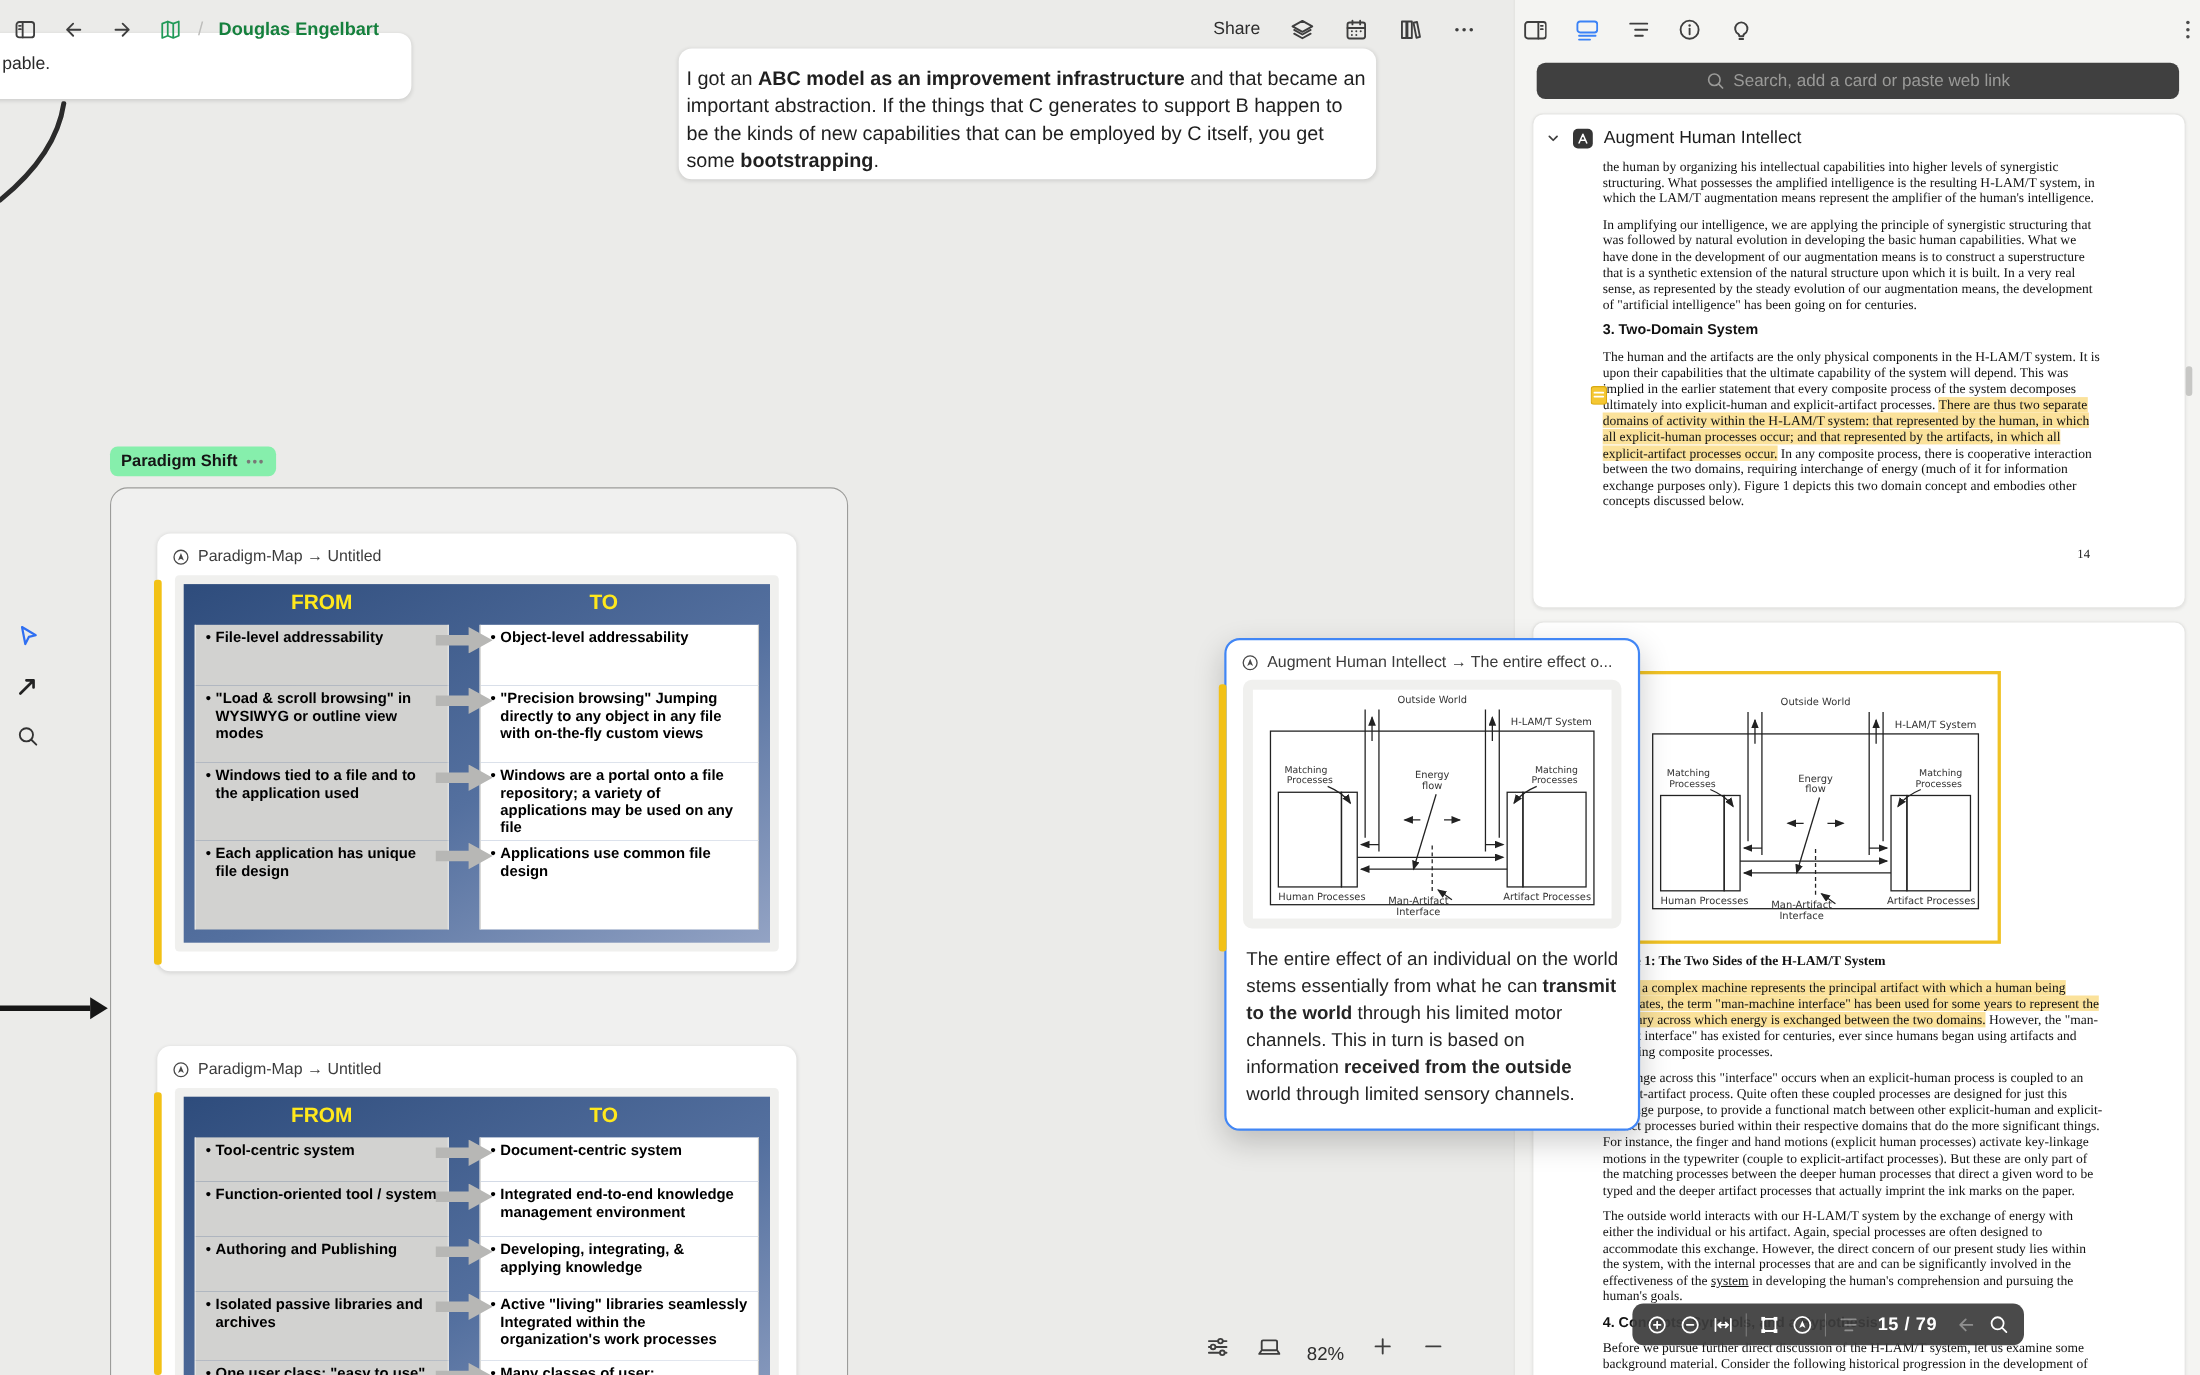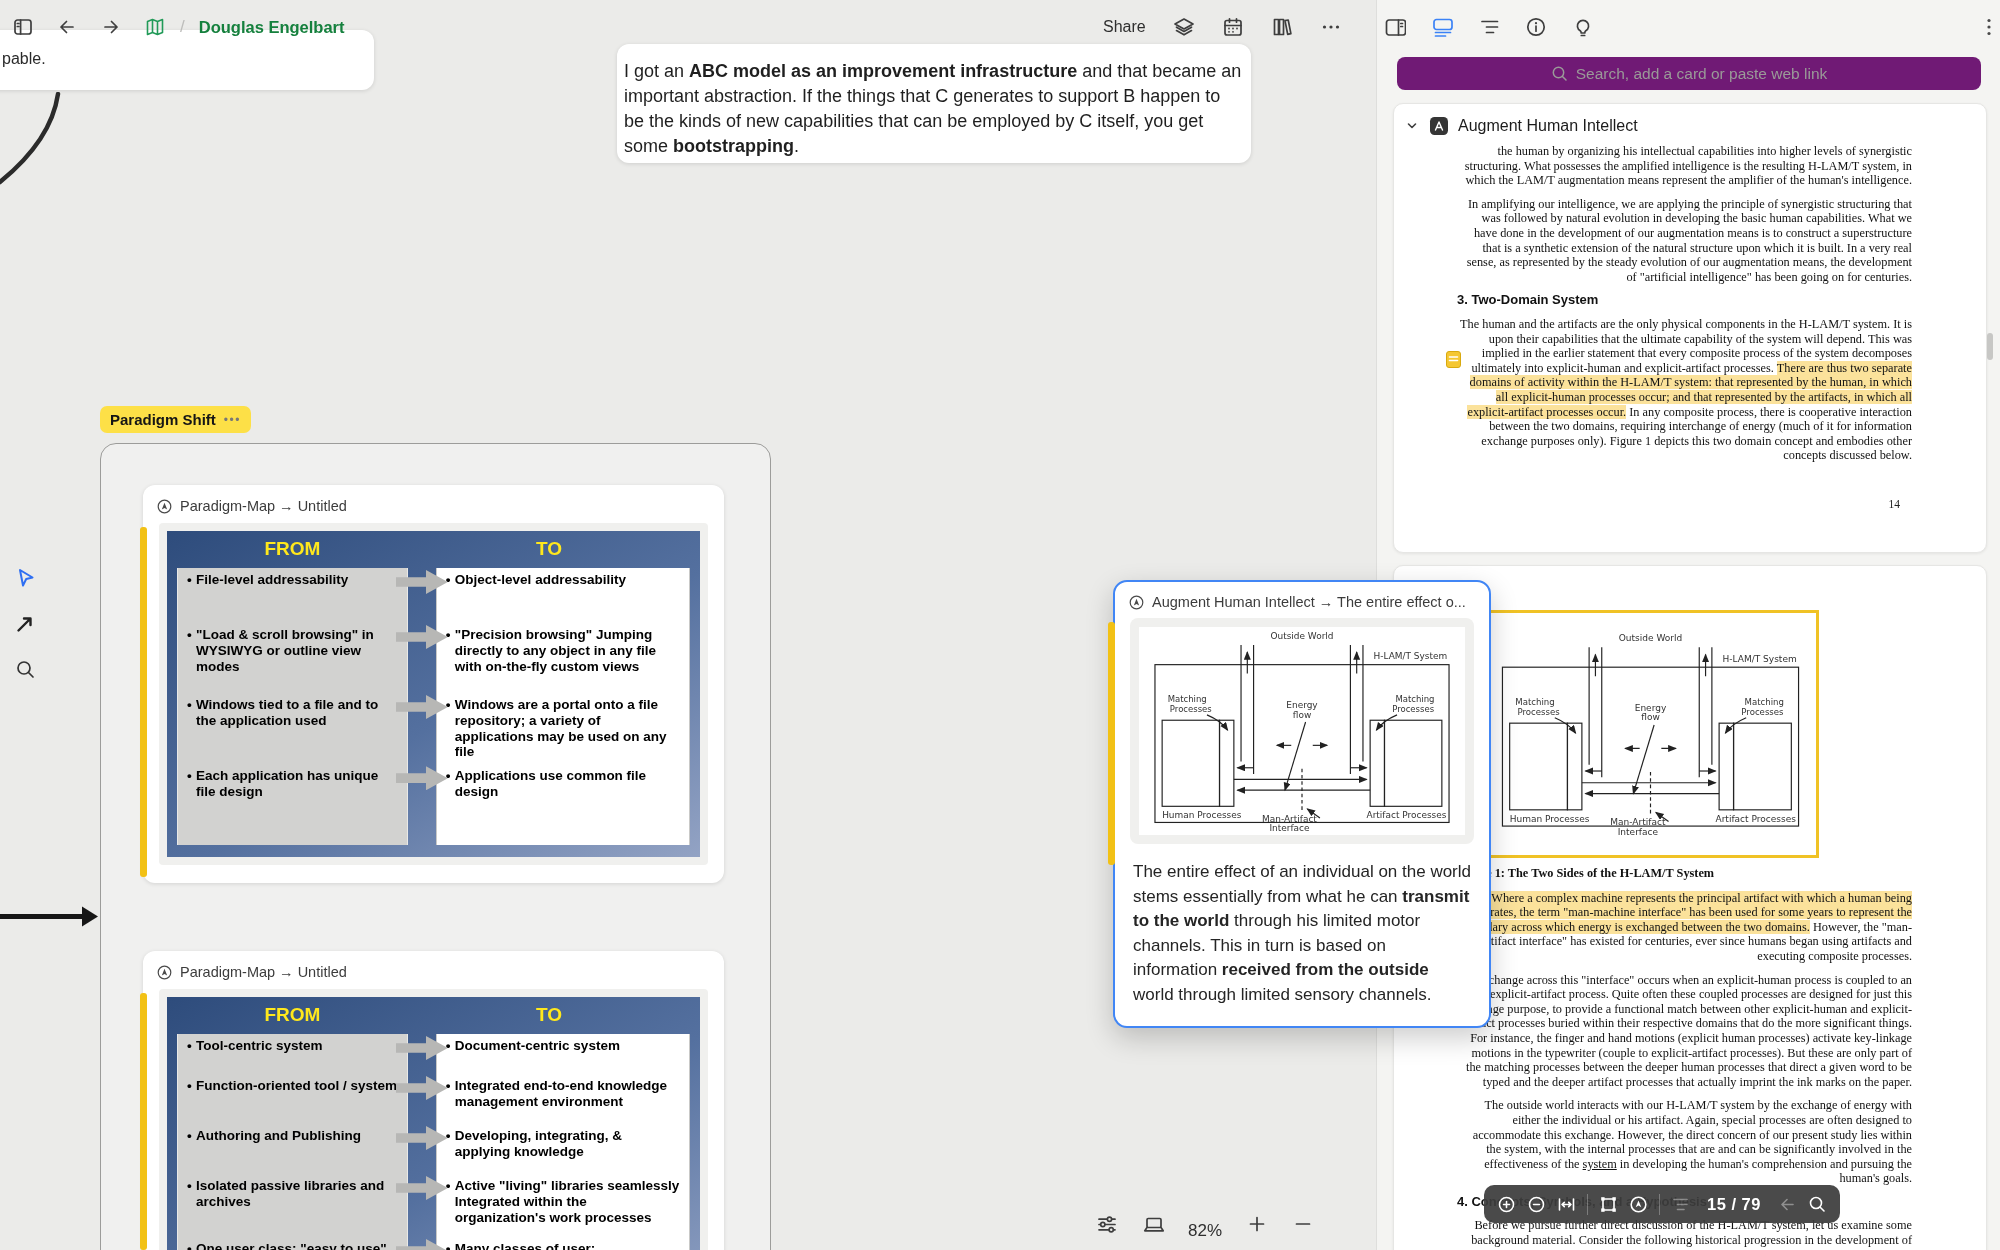--- a/index.html
+++ b/index.html
@@ -21,21 +21,21 @@
   .tb-slash{font-size:17px;color:#bdbdbb;margin:0 -8px;}
   .tb-share{font-size:16px;color:#2e2e2e;}
 
   
   .card{background:#fff;border-radius:12px;box-shadow:0 1px 4px rgba(0,0,0,.12);}
   .partial-card{left:-44px;top:30px;width:418px;height:60px;}
   .partial-text{position:absolute;left:46px;top:20px;font-size:16px;color:#2a2a2a;}
   .abc-card{left:617px;top:44px;width:634px;height:119px;padding:15px 7px;box-sizing:border-box;
             font-size:18px;line-height:25px;color:#1f1f1f;}
   .section-pill{left:100px;top:406px;height:27px;padding:0 10px;display:flex;align-items:center;gap:8px;
-                background:#fde047;border-radius:7px;z-index:3;}
+                background:#86efac;border-radius:7px;z-index:3;}
   .section-pill .lbl{font-size:15px;font-weight:700;color:#151515;}
   .section-pill .dots{font-size:12px;letter-spacing:1.5px;color:#787876;}
   .section-box{left:100px;top:443px;width:669px;height:830px;border:1.5px solid #9c9c9a;border-radius:16px;
                background:rgba(255,255,255,.28);}
   .pm-card{width:581px;}
   .pm-card1{left:143px;top:485px;height:398px;}
   .pm-card2{left:143px;top:951px;height:560px;}
   .card-head{display:flex;align-items:center;gap:8px;padding:13px 16px 9px 14px;font-size:14.5px;color:#3c3c3c;}
   .ybar{width:7px;background:#f2c115;border-radius:3px;z-index:5;}
   .pm-image{margin:0 16px;background:#f0f0ee;border-radius:4px;padding:8px;}
@@ -71,32 +71,32 @@
   .float-ybar{left:1108px;top:622px;height:243px;z-index:51;}
   .float-card{left:1113px;top:580px;width:378px;height:448px;background:#fff;border:2px solid #4186f5;
               border-radius:14px;box-sizing:border-box;box-shadow:0 10px 28px rgba(0,0,0,.20);z-index:50;}
   .float-card .card-head{padding:12px 16px 6px 14px;}
   .float-img{margin:2px 15px 10px 15px;background:#f0f0ee;border-radius:8px;padding:9px;height:208px;}
   .float-img .dwhite{background:#fff;height:100%;}
   .float-text{padding:6px 18px 14px 18px;font-size:17px;line-height:24.5px;color:#252525;}
 
   
   .sidebar{left:1376px;top:0;width:624px;height:1250px;background:#f4f4f2;border-left:1px solid #dededc;z-index:30;}
-  .search{position:absolute;left:20px;top:57px;width:584px;height:33px;background:#701a75;border-radius:8px;
+  .search{position:absolute;left:20px;top:57px;width:584px;height:33px;background:#404040;border-radius:8px;
           display:flex;align-items:center;justify-content:center;gap:8px;cursor:text;}
   .search span{font-size:15.5px;color:#9a9a98;}
   .panel{position:absolute;left:16px;width:594px;background:#fff;border:1px solid #e6e6e4;border-radius:10px;
          box-shadow:0 1px 3px rgba(0,0,0,.07);box-sizing:border-box;overflow:hidden;}
   .panel1{top:103px;height:450px;}
   .panel2{top:565px;height:700px;}
   .pdf-head{display:flex;align-items:center;gap:9px;padding:12px 14px 8px 10px;}
   .pdf-title{font-size:16px;font-weight:500;color:#1c1c1c;}
   .pdf-body{position:absolute;left:63px;right:74px;font-family:"Liberation Serif",serif;
             font-size:12.3px;line-height:14.6px;color:#111;}
-  .pdf-body p{margin:0 0 9px 0;text-align:right;}
+  .pdf-body p{margin:0 0 9px 0;}
   .pdf-h{font-family:"Liberation Sans",sans-serif;font-size:13px;font-weight:700;margin:3px 0 9px 0;}
   .pdf-caption{font-weight:700;margin:0 0 10px 0;}
   .pagenum{position:absolute;right:86px;top:394px;font-family:"Liberation Serif",serif;font-size:11.5px;color:#222;}
   .hl-marker{position:absolute;left:52px;top:247px;z-index:2;}
   .scrollthumb{position:absolute;left:610px;top:333px;width:6px;height:27px;background:#c7c7c5;border-radius:3px;}
   .fig-box{position:absolute;left:88px;top:44px;width:337px;height:248px;background:#fff;
            border:3px solid #f0c225;box-sizing:border-box;padding:3px;}
   .pdf-body2{top:300px;}
 
   

